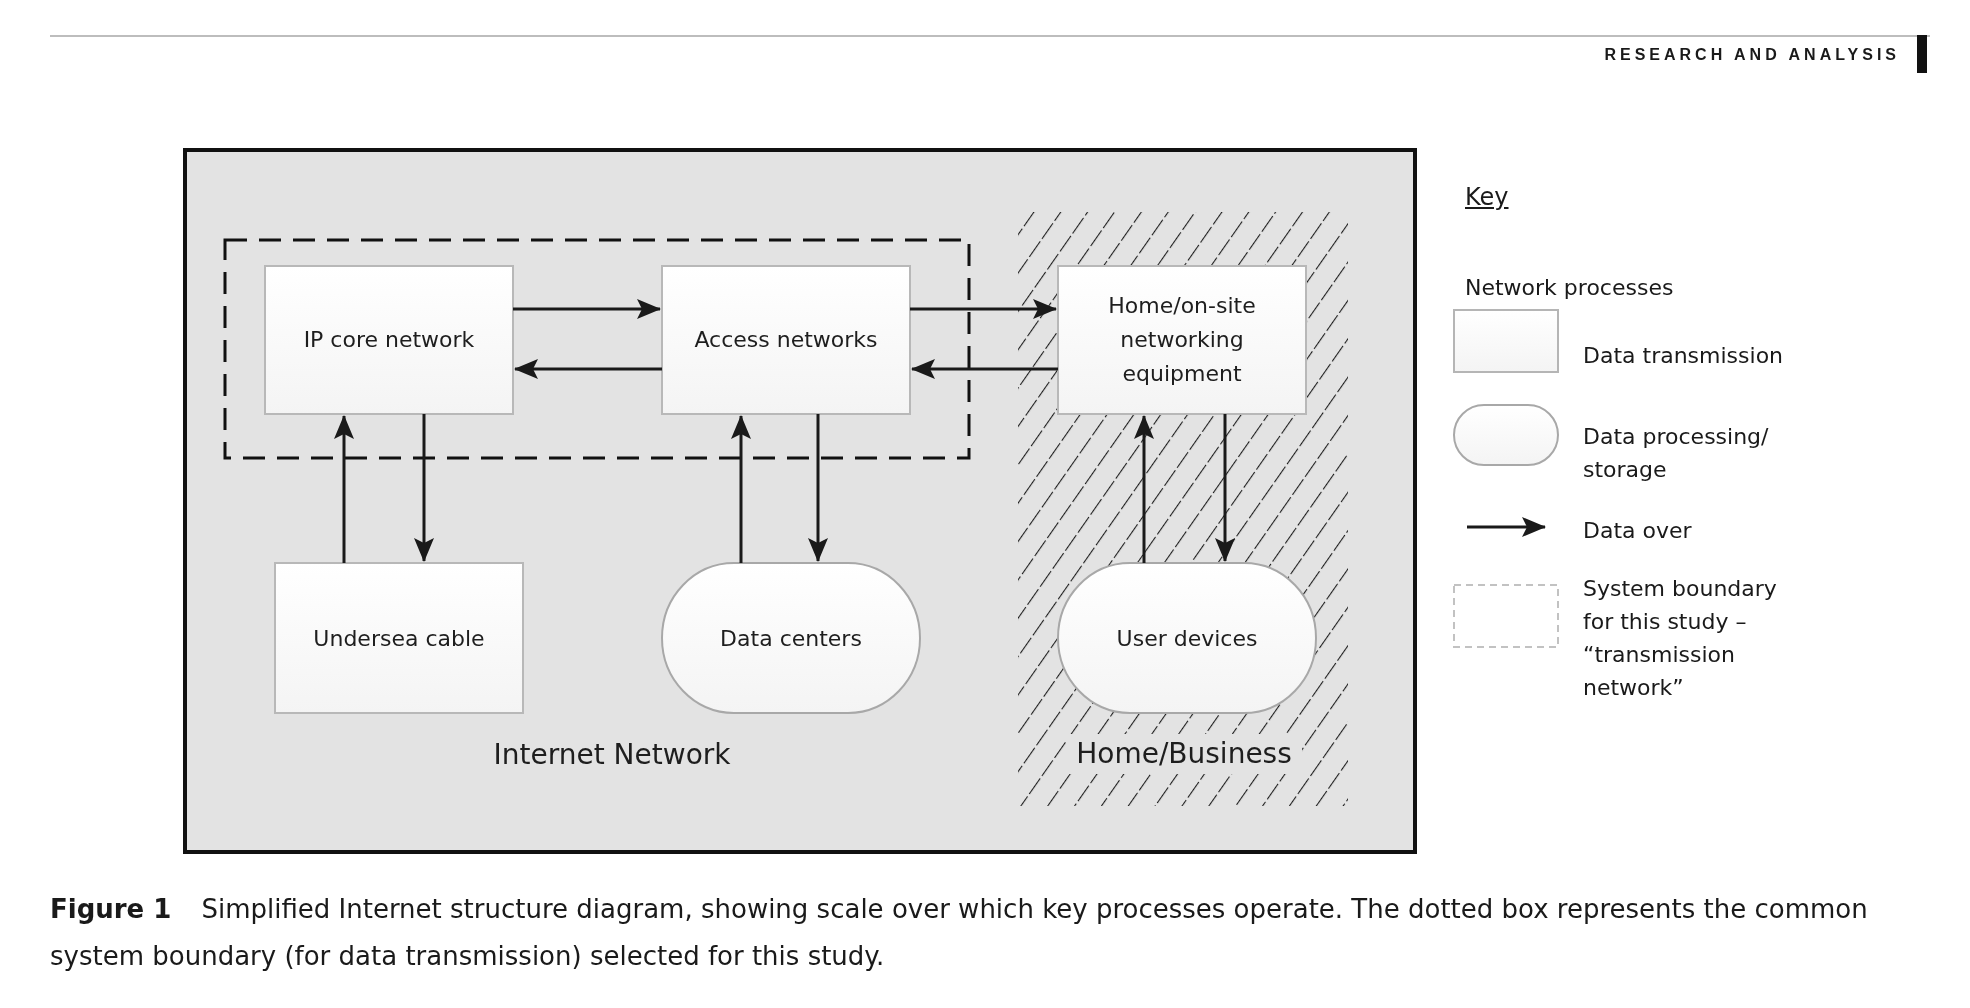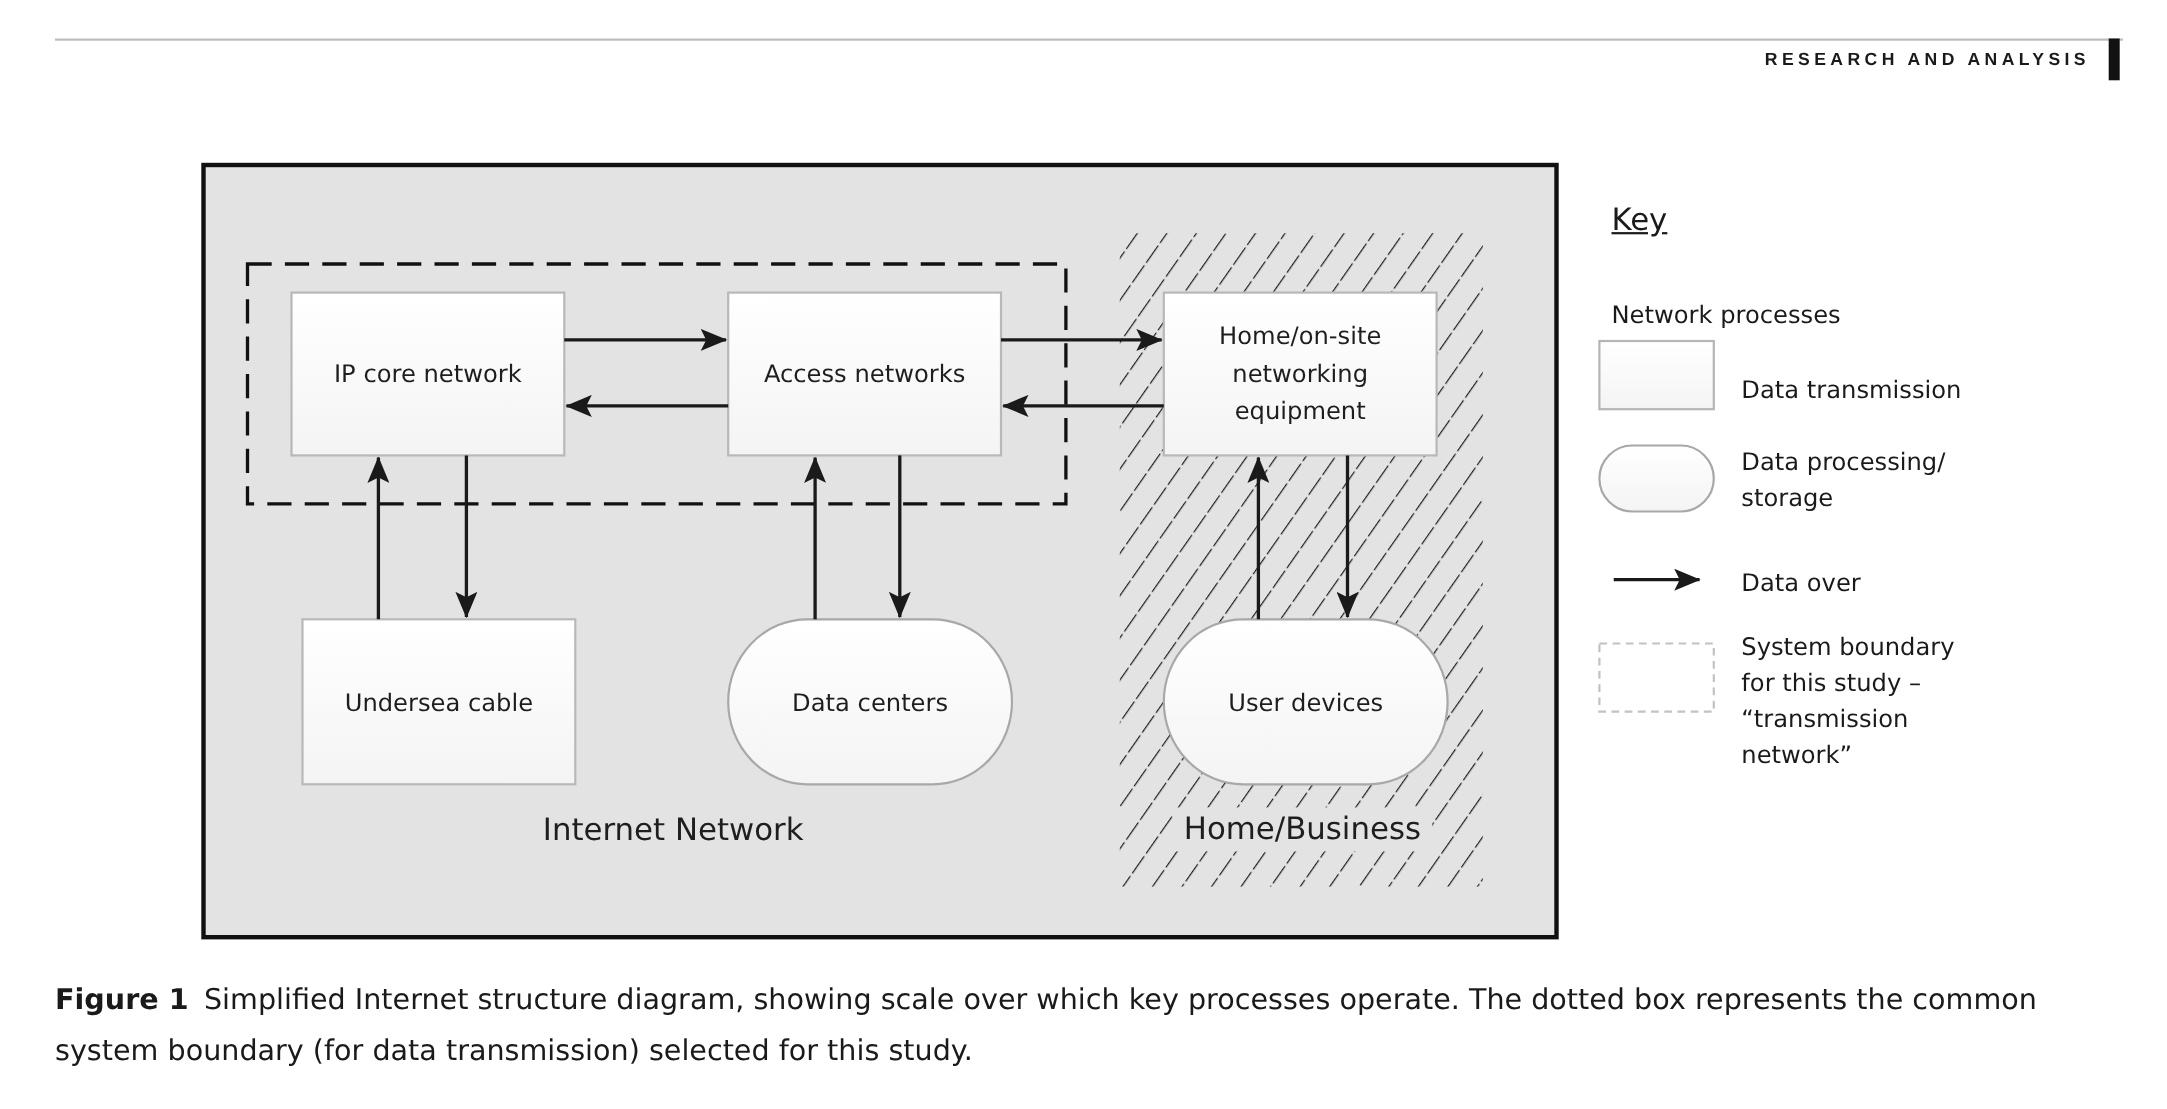--- a/index.html
+++ b/index.html
@@ -5,26 +5,26 @@
   html, body { margin:0; padding:0; background:#ffffff; }
   body { width:1970px; height:1008px; position:relative; overflow:hidden;
          font-family:"DejaVu Sans", "Liberation Sans", sans-serif; color:#1a1a1a; }
   .rule { position:absolute; left:50px; top:35px; width:1880px; height:2px; background:#bdbdbd; }
   .section { position:absolute; right:70px; top:46px; font-family:"Liberation Sans", sans-serif;
              font-weight:bold; font-size:16px; letter-spacing:4px; color:#1a1a1a; }
   .section-bar { position:absolute; left:1917px; top:35px; width:10px; height:38px; background:#111; }
   svg#diagram { position:absolute; left:0; top:0; }
   .node-text { font-family:"DejaVu Sans", sans-serif; font-size:22px; fill:#1e1e1e; }
   .region-text { font-family:"DejaVu Sans", sans-serif; font-size:28px; fill:#1e1e1e; }
-  .key-title { position:absolute; left:1465px; top:183px; font-size:28px; text-decoration:underline; }
+  .key-title { position:absolute; left:1465px; top:183px; font-size:24px; text-decoration:underline; }
   .key-sub { position:absolute; left:1465px; top:251px; font-size:22px;margin-top:24px; }
   .key-label { position:absolute; left:1583px; font-size:22px; line-height:33px; }
   .caption { position:absolute; left:50px; top:886px; width:1890px; font-size:26px; line-height:47px; color:#1a1a1a;
              font-family:"DejaVu Sans", sans-serif; }
-  .caption b { font-weight:bold; margin-right:14px; }
+  .caption b { font-weight:bold; margin-right:30px; }
 </style>
 </head>
 <body>
 
 <div class="rule"></div>
 <div class="section">RESEARCH AND ANALYSIS</div>
 <div class="section-bar"></div>
 
 <svg id="diagram" width="1970" height="880">
   <defs>
@@ -83,19 +83,19 @@
 
   <rect x="1454" y="310" width="104" height="62" fill="url(#nodeGrad)" stroke="#b5b5b5" stroke-width="2"></rect>
   <rect x="1454" y="405" width="104" height="60" rx="30" ry="30" fill="url(#nodeGrad)" stroke="#a8a8a8" stroke-width="2"></rect>
   <line x1="1467" y1="527" x2="1545" y2="527" stroke="#1a1a1a" stroke-width="3" marker-end="url(#arrowhead-lg)"></line>
   <rect x="1454" y="585" width="104" height="62" fill="none" stroke="#c2c2c2" stroke-width="2" stroke-dasharray="7 5"></rect>
 </svg>
 
 <div class="key-title">Key</div>
 <div class="key-sub">Network processes</div>
 <div class="key-label" style="top:324px;margin-top:15px;">Data transmission</div>
-<div class="key-label" style="top:404px; width:220px;">Data processing/ storage</div>
+<div class="key-label" style="top:420px; width:220px;">Data processing/ storage</div>
 <div class="key-label" style="top:514px;">Data over</div>
 <div class="key-label" style="top:572px; width:230px;">System boundary for this study – “transmission network”</div>
 
 <div class="caption">
   <b>Figure 1</b><span>Simplified Internet structure diagram, showing scale over which key processes operate. The dotted box represents the common system boundary (for data transmission) selected for this study.</span>
 </div>
 
 </body></html>

